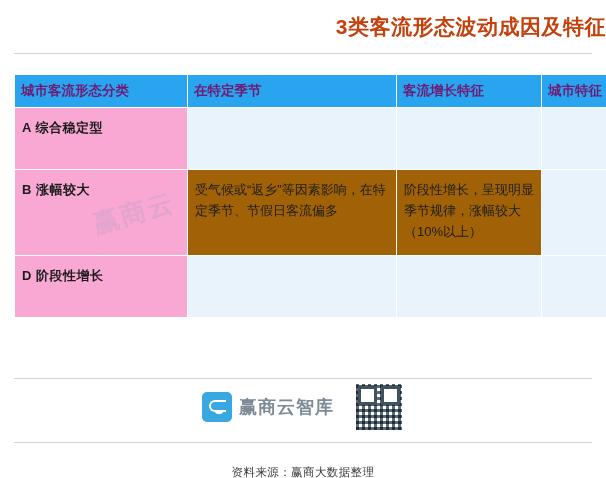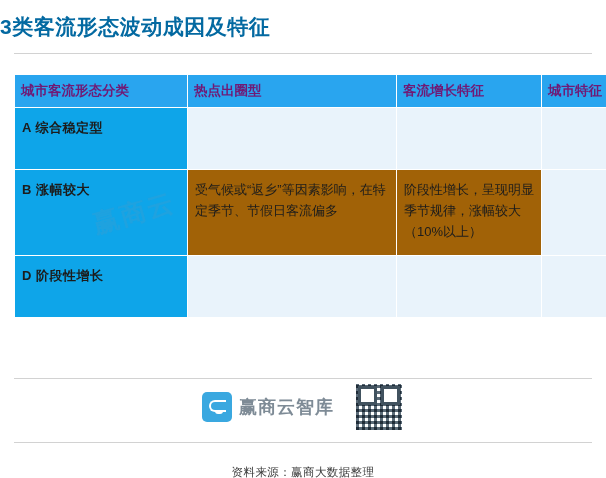--- a/index.html
+++ b/index.html
@@ -14,24 +14,24 @@
     color: #222222;
     overflow: hidden;
   }
   .page {
     position: relative;
     width: 606px;
     height: 478px;
     box-sizing: border-box;
   }
   .title {
-    text-align: left;
+    text-align: right;
     font-size: 21px;
     font-weight: bold;
-    color: #0369a1;
+    color: #c2410c;
     letter-spacing: 0.5px;
     padding-top: 13px;
     padding-bottom: 12px;
   }
   .rule {
     height: 1px;
     background: #d2d2d2;
     margin: 0 14px;
   }
   .table-wrap {
@@ -55,21 +55,21 @@
   }
   table.main td {
     border: 1px solid #ffffff;
     vertical-align: top;
     font-size: 13px;
     line-height: 1.65;
     padding: 9px 7px;
     color: #1c1c1c;
   }
   td.cat {
-    background: #0ea5e9;
+    background: #f9a8d4;
     font-weight: bold;
     vertical-align: middle;
     font-size: 13.5px;
     letter-spacing: 0.5px;
   }
   td.body-cell {
     background: #e9f3fb;
   }
   td.body-cell.filled {
     background: #a16207;
@@ -184,21 +184,21 @@
 
   <div class="title">3类客流形态波动成因及特征</div>
 
   <div class="rule"></div>
 
   <div class="table-wrap">
     <table class="main">
       <thead>
         <tr>
           <th style="width:160px">城市客流形态分类</th>
-          <th style="width:196px">热点出圈型</th>
+          <th style="width:196px">在特定季节</th>
           <th style="width:132px">客流增长特征</th>
           <th style="width:90px">城市特征</th>
         </tr>
       </thead>
       <tbody>
         <tr class="row-a r1">
           <td class="cat">A 综合稳定型</td>
           <td class="body-cell"></td>
           <td class="body-cell"></td>
           <td class="body-cell"></td>

